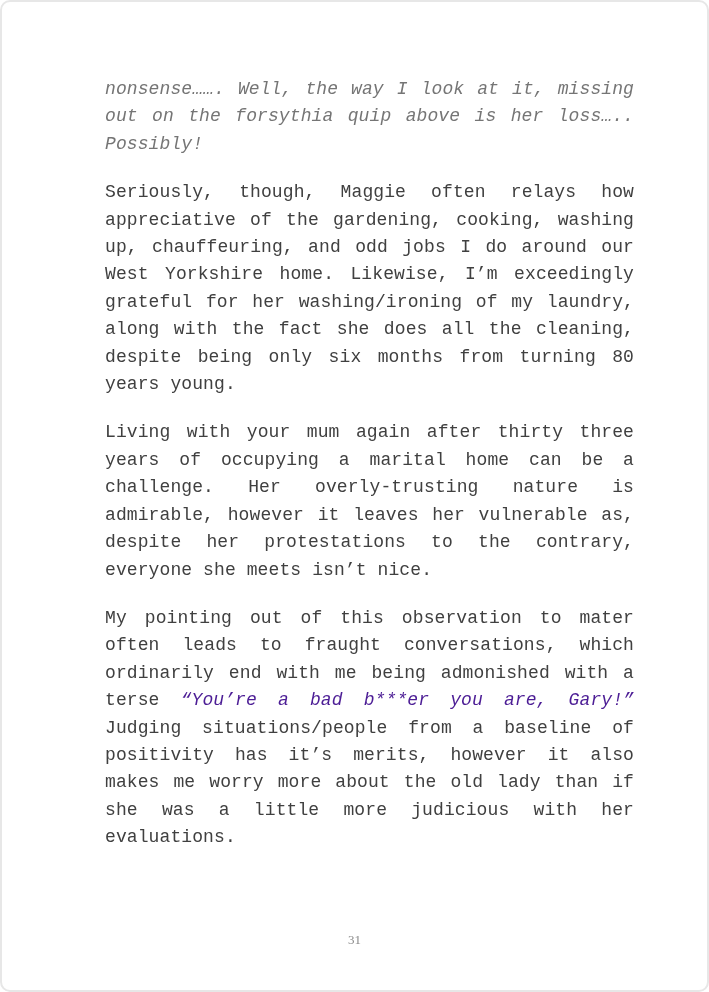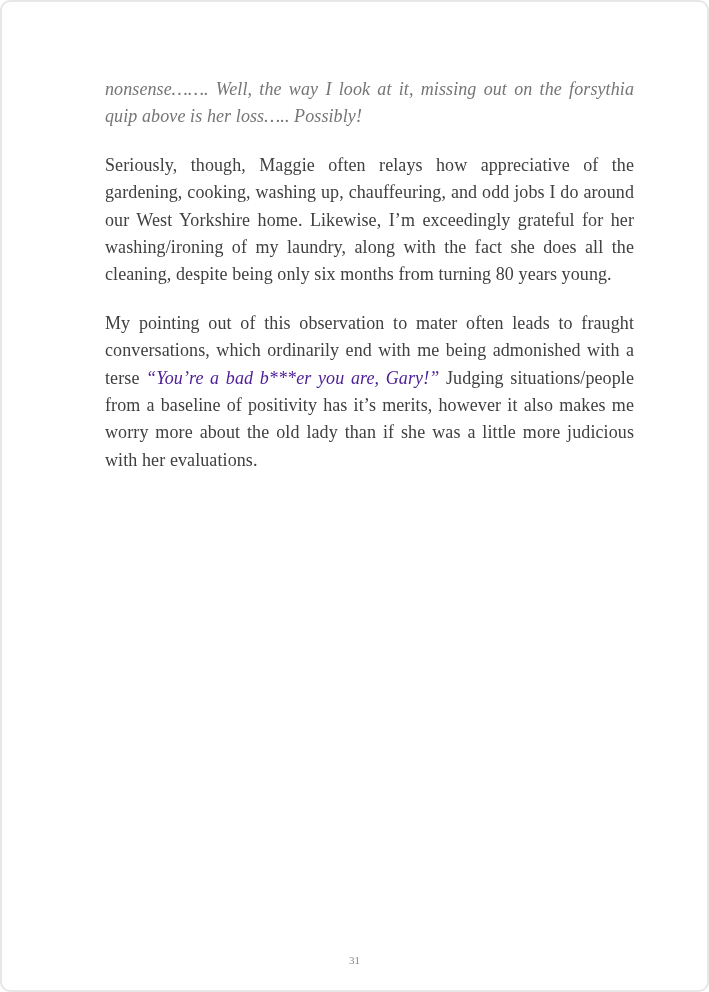--- a/index.html
+++ b/index.html
@@ -16,58 +16,60 @@
     background: #ffffff;
     border: 2px solid #e7e7e7;
     border-radius: 10px;
     overflow: hidden;
     font-family: "Liberation Serif", serif;
   }
   .content {
     box-sizing: border-box;
     padding: 74px 73px 0 103px;
     width: 100%;
+    font-family: Liberation Mono, monospace;
   }
   .para {
     margin: 0 0 21px 0;
     font-size: 18px;
     line-height: 27.4px;
     color: #404040;
     text-align: justify;
     letter-spacing: 0.1px;
   }
   .para.italic-lead {
     font-style: italic;
     color: #757575;
   }
   .inline-quote {
     font-style: italic;
     color: #4c1d95;
   }
   .page-number {
     position: absolute;
-    bottom: 24px;
+    bottom: 42px;
     left: 0;
     right: 0;
     text-align: center;
-    font-size: 11px;
+    font-size: 13px;
     color: #8a8a8a;
     font-family: "Liberation Serif", serif;
   }
 </style>
 </head>
 <body>
 
 <div class="page">
   <div class="content">
 
     <p class="para italic-lead">nonsense……. Well, the way I look at it, missing out on the forsythia quip above is her loss….. Possibly!</p>
 
     <p class="para">Seriously, though, Maggie often relays how appreciative of the gardening, cooking, washing up, chauffeuring, and odd jobs I do around our West Yorkshire home. Likewise, I’m exceedingly grateful for her washing/ironing of my laundry, along with the fact she does all the cleaning, despite being only six months from turning 80 years young.</p>
 
+    <p class="para">Living with your mum again after thirty three years of occupying a marital home can be a challenge. Her overly-trusting nature is admirable, however it leaves her vulnerable as, despite her protestations to the contrary, everyone she meets isn’t nice.</p>
 
     <p class="para"><span>My pointing out of this observation to mater often leads to fraught conversations, which ordinarily end with me being admonished with a terse </span><span class="inline-quote">“You’re a bad b***er you are, Gary!”</span><span> Judging situations/people from a baseline of positivity has it’s merits, however it also makes me worry more about the old lady than if she was a little more judicious with her evaluations.</span></p>
 
 
   </div>
 
   <div class="page-number">31</div>
 </div>
 
 </body></html>

